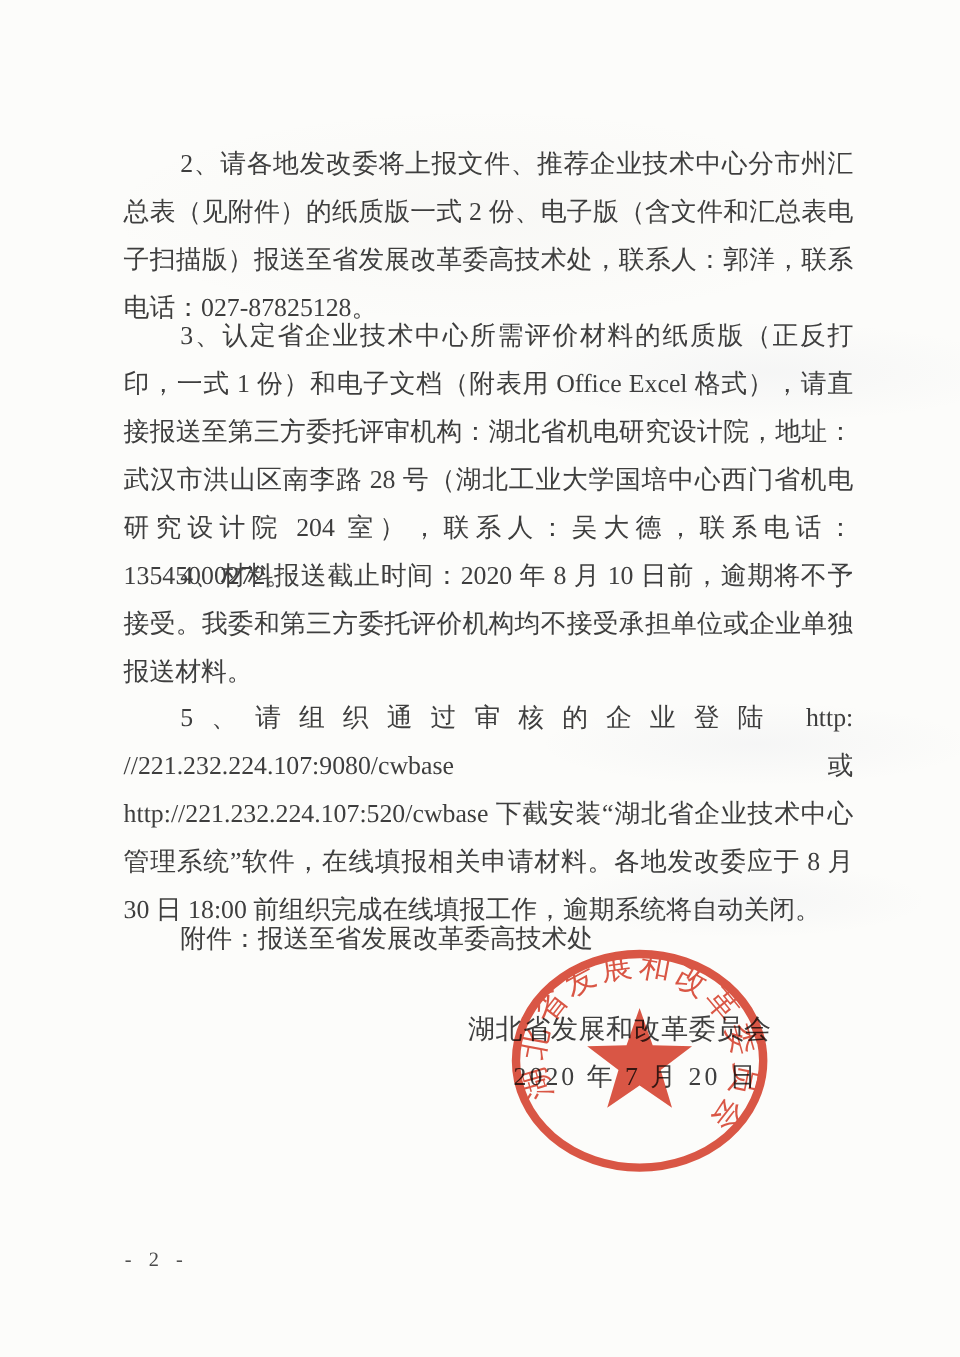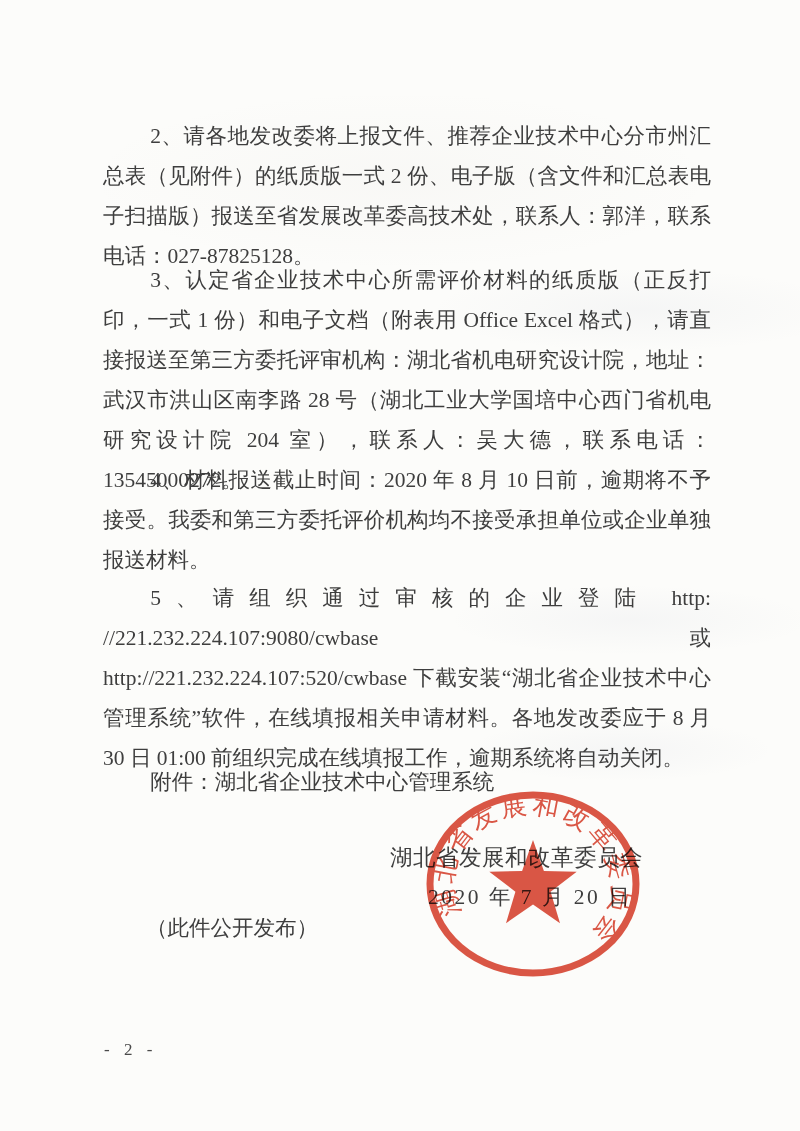--- a/index.html
+++ b/index.html
@@ -68,27 +68,26 @@
   }
 </style>
 </head>
 <body>
 
 <div class="page">
 
   <p class="body-par p1">2、请各地发改委将上报文件、推荐企业技术中心分市州汇总表（见附件）的纸质版一式 2 份、电子版（含文件和汇总表电子扫描版）报送至省发展改革委高技术处，联系人：郭洋，联系电话：027-87825128。</p>
   <p class="body-par p2">3、认定省企业技术中心所需评价材料的纸质版（正反打印，一式 1 份）和电子文档（附表用 Office Excel 格式），请直接报送至第三方委托评审机构：湖北省机电研究设计院，地址：武汉市洪山区南李路 28 号（湖北工业大学国培中心西门省机电研究设计院 204 室），联系人：吴大德，联系电话：13545000272。</p>
   <p class="body-par p3">4、材料报送截止时间：2020 年 8 月 10 日前，逾期将不予接受。我委和第三方委托评价机构均不接受承担单位或企业单独报送材料。</p>
-  <p class="body-par p4">5、请组织通过审核的企业登陆 http: //221.232.224.107:9080/cwbase 或 http://221.232.224.107:520/cwbase 下截安装“湖北省企业技术中心管理系统”软件，在线填报相关申请材料。各地发改委应于 8 月 30 日 01:00 前组织完成在线填报工作，逾期系统将自动关闭。</p>
+  <p class="body-par p4">5、请组织通过审核的企业登陆 http: //221.232.224.107:9080/cwbase 或 http://221.232.224.107:520/cwbase 下截安装“湖北省企业技术中心管理系统”软件，在线填报相关申请材料。各地发改委应于 8 月 30 日 18:00 前组织完成在线填报工作，逾期系统将自动关闭。</p>
 
-  <p class="attachment">附件：湖北省企业技术中心管理系统</p>
+  <p class="attachment">附件：报送至省发展改革委高技术处</p>
 
   <p class="signature">湖北省发展和改革委员会</p>
   <p class="issue-date">2020 年 7 月 20 日</p>
-  <p class="publish-note">（此件公开发布）</p>
 
   <div class="seal">
     <svg viewBox="0 0 224 198" width="224" height="198">
       <defs>
         <path id="sealArc" d="M 46.5 138.2 A 80 70 0 1 1 177.5 138.2" fill="none"></path>
       </defs>
       <ellipse cx="112" cy="98" rx="103" ry="89" fill="none" stroke="#d8402c" stroke-width="7"></ellipse>
       <path d="M112,54 L122.9,85 L155.7,85.8 L129.6,105.7 L139,137.2 L112,118.5 L85,137.2 L94.4,105.7 L68.3,85.8 L101.1,85 Z" fill="#d8402c"></path>
       <g transform="rotate(10 112 98)">
         <text font-size="26" letter-spacing="3.5" fill="#d8402c">

